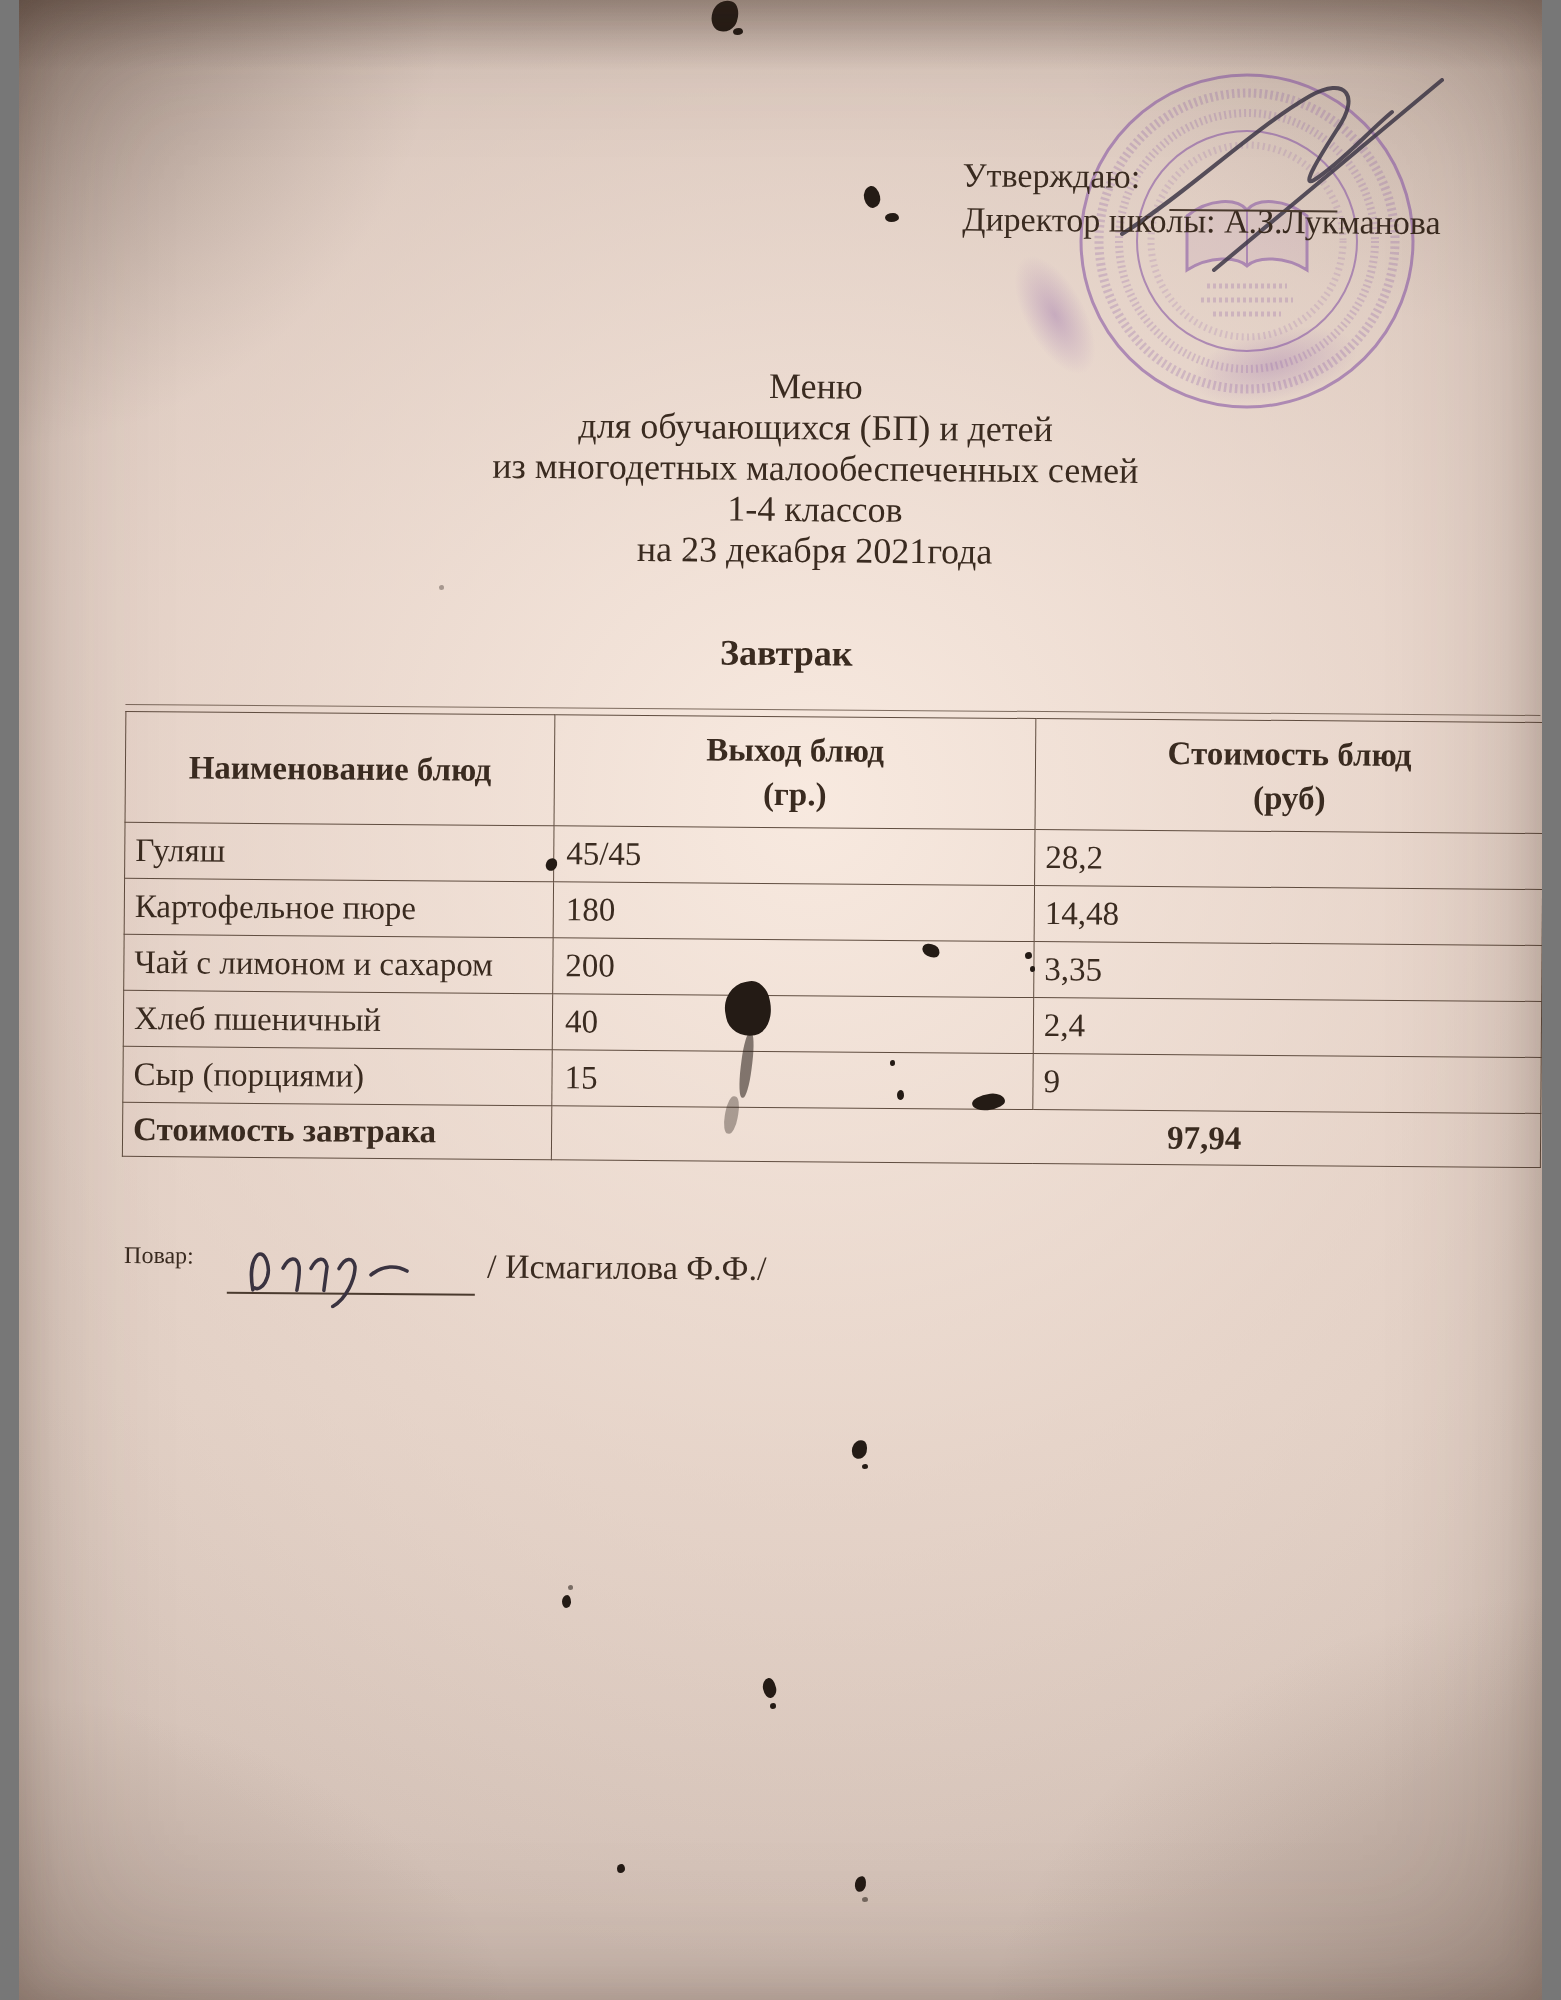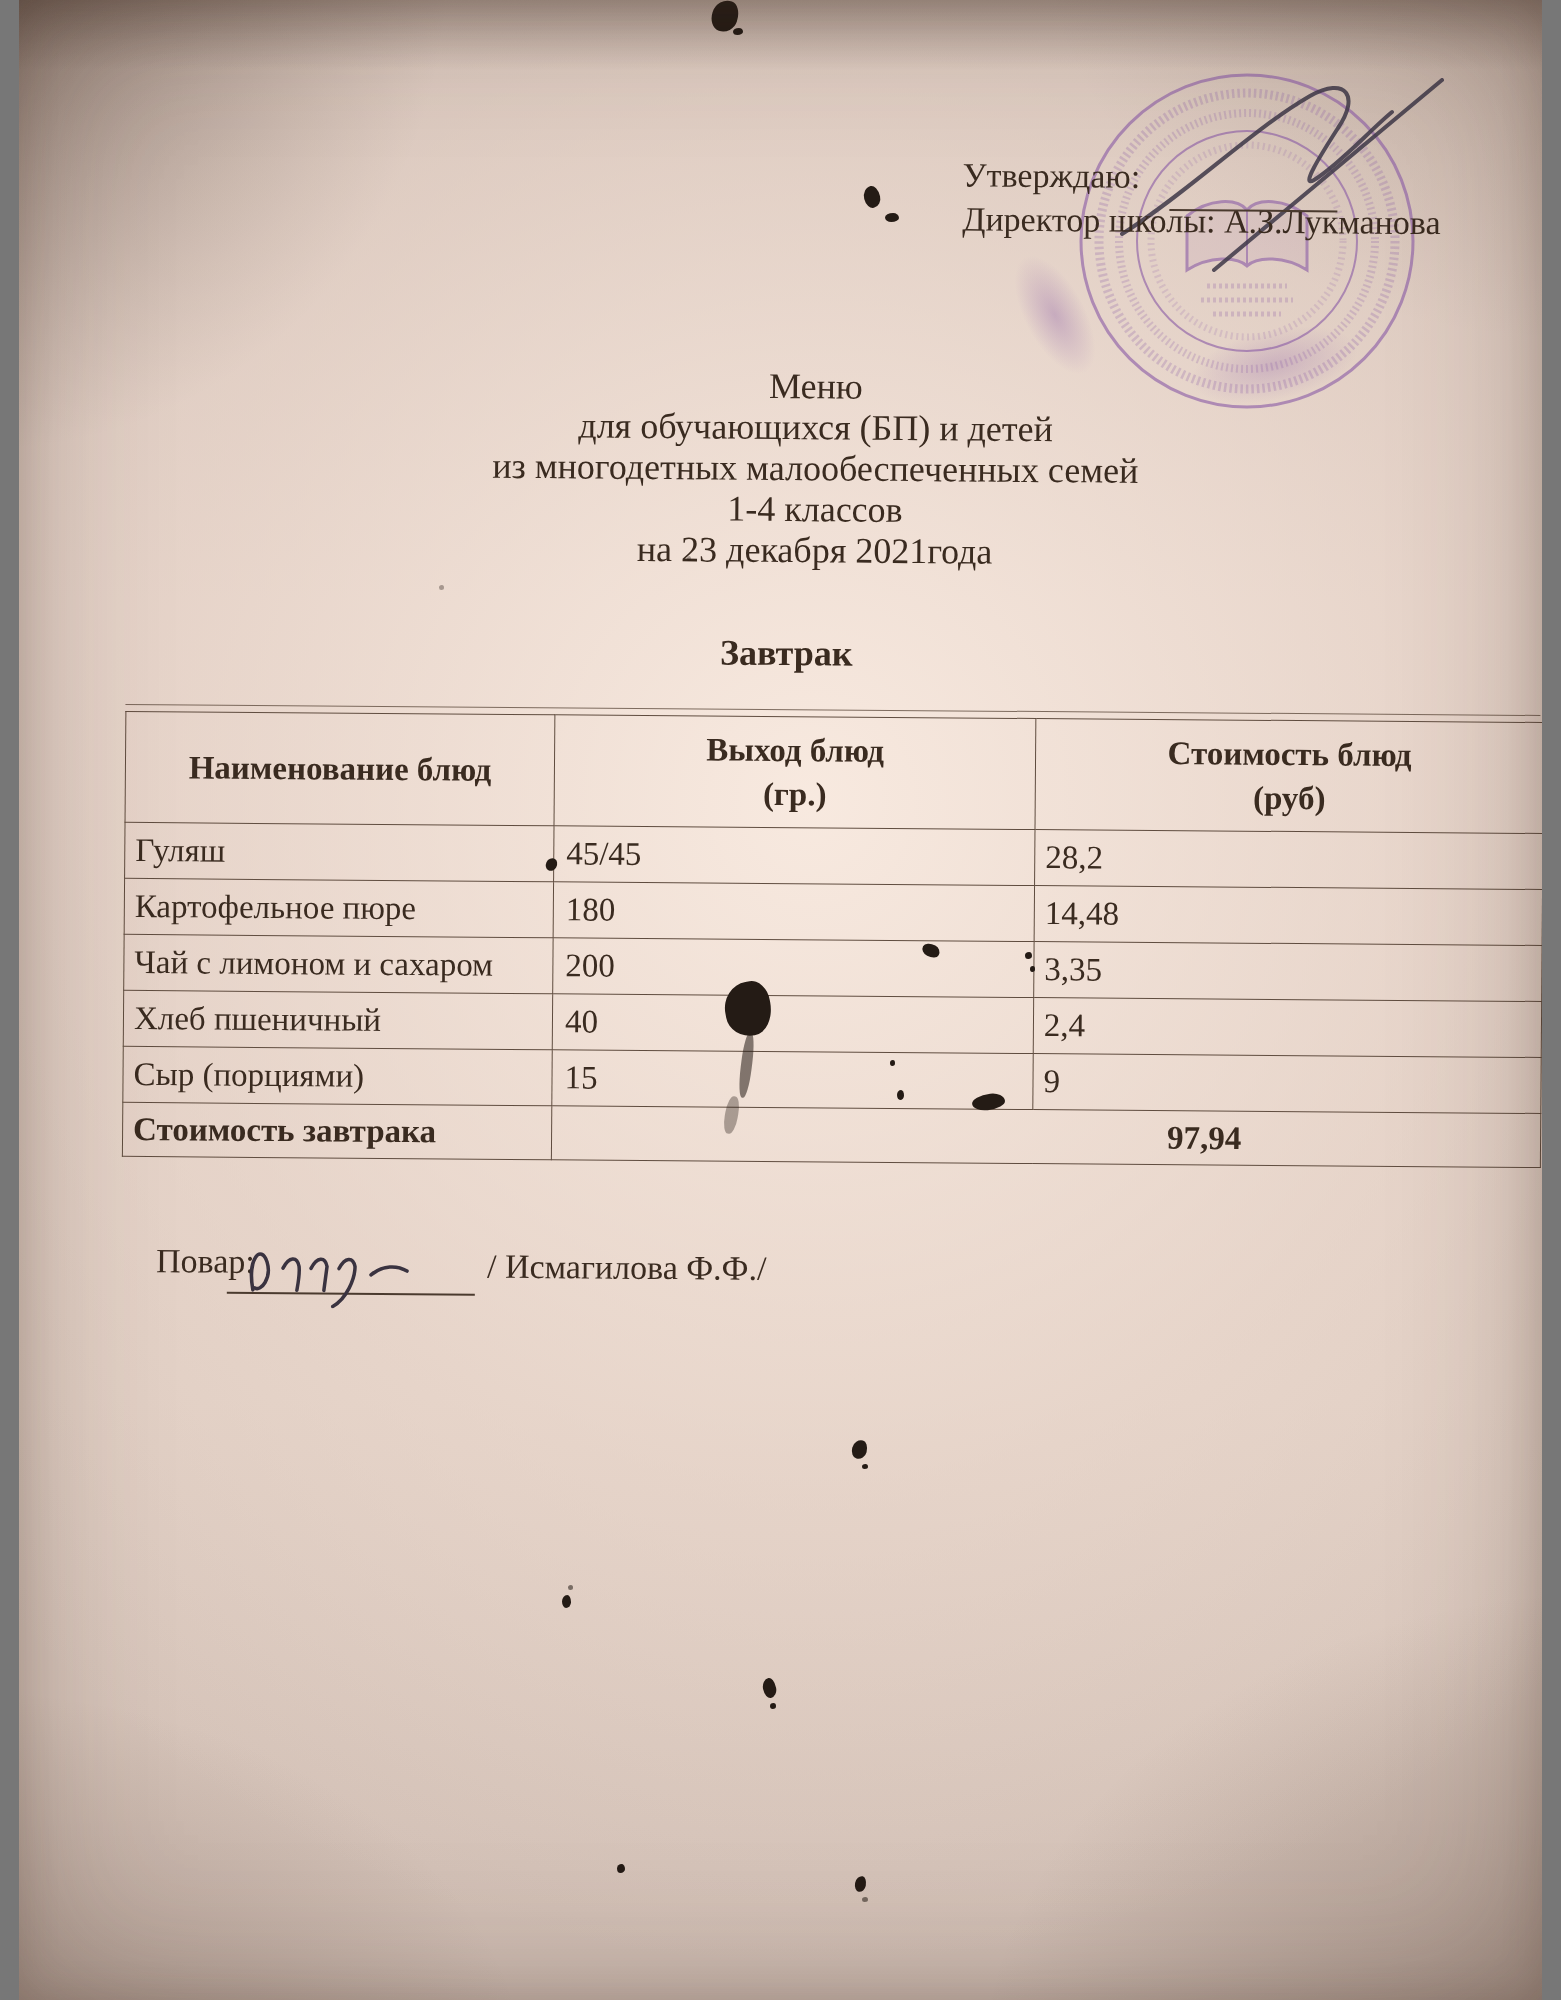--- a/index.html
+++ b/index.html
@@ -47,21 +47,21 @@
   .menu-table tbody td.c1{padding-left:10px;}
   .menu-table tbody td.c2{padding-left:12px;}
   .menu-table tbody td.c3{padding-left:10px;}
   .menu-table .total-row td{height:53px;}
   .menu-table .total-row .tl{font-weight:bold;padding-left:10px;}
   .menu-table .total-cell{position:relative;}
   .menu-table .total-cell span{position:absolute;left:66%;top:50%;transform:translate(-50%,-50%);font-weight:bold;}
   .dbl-line{position:absolute;left:112px;top:709px;width:1415px;height:0;border-top:1.5px solid rgba(95,76,63,.8);}
 
   
-  .cook{position:absolute;left:115px;top:1247px;font-size:34px;white-space:nowrap;margin-left:32px;}
+  .cook{position:absolute;left:115px;top:1247px;font-size:24px;white-space:nowrap;}
   .cook-line{position:absolute;left:218px;top:1296px;width:248px;border-bottom:2px solid #4a3a2e;}
   .cook-name{position:absolute;left:478px;top:1250px;font-size:34px;white-space:nowrap;}
   .cook-sig{position:absolute;left:222px;top:1232px;}
 
   
   .stamp{position:absolute;left:1052px;top:56px;filter:blur(.4px);}
   .stamp-smear1{position:absolute;left:1006px;top:250px;width:60px;height:130px;background:radial-gradient(closest-side,rgba(139,92,166,.35),rgba(139,92,166,0));transform:rotate(-28deg);}
   .stamp-smear2{position:absolute;left:1170px;top:330px;width:170px;height:70px;background:radial-gradient(closest-side,rgba(139,92,166,.28),rgba(139,92,166,0));transform:rotate(-12deg);}
   .dir-sig{position:absolute;left:1075px;top:66px;}
 

